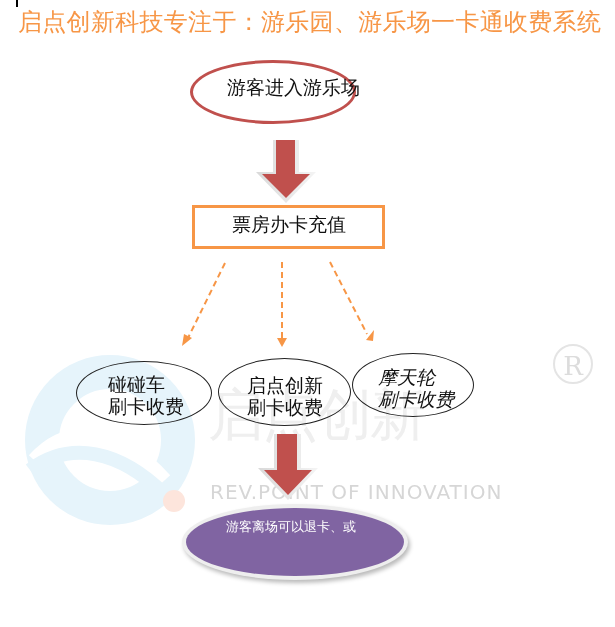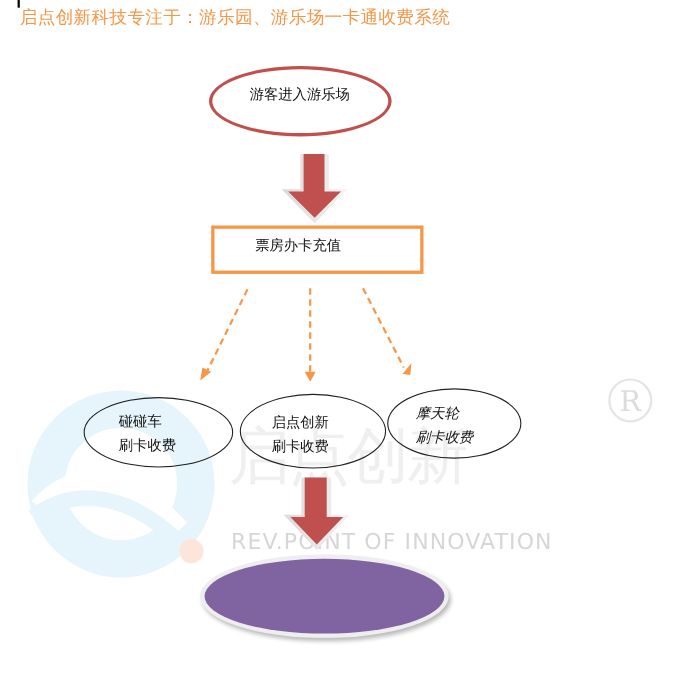--- a/index.html
+++ b/index.html
@@ -1,22 +1,22 @@
 <!DOCTYPE html>
 <html><head>
 <meta charset="utf-8">
 <style>
   html, body { margin:0; padding:0; background:#ffffff; }
   body { width:615px; height:627px; position:relative; overflow:hidden;
          font-family: "DejaVu Sans", "Liberation Sans", sans-serif; }
   .abs { position:absolute; }
-  .header-title { left:18px; top:6px; font-size:16px; color:#f79646; letter-spacing:0.3px;
+  .header-title { left:18px; top:6px; font-size:24px; color:#f79646; letter-spacing:0.3px;
                   white-space:nowrap; font-family:"DejaVu Sans", sans-serif; }
   .cursor-mark { left:16px; top:0px; width:2px; height:7px; background:#000; }
-  .node-text { font-size:13px; color:#111; line-height:22px; white-space:nowrap; }
+  .node-text { font-size:19px; color:#111; line-height:22px; white-space:nowrap; }
   .start-node { left:190px; top:60px; width:166px; height:64px; border:3px solid #c0504d;
                 border-radius:50%; box-sizing:border-box; }
   .start-label { left:227px; top:76px; }
   .box-node { left:192px; top:205px; width:193px; height:44px; border:3px solid #f79646;
               box-sizing:border-box; background:#fff; }
   .box-label { left:232px; top:213px;text-align:center; }
   .ellipse { border:1.3px solid #222; border-radius:50%; box-sizing:border-box; background:transparent; }
   .e1 { left:76px; top:361px; width:136px; height:64px; }
   .e2 { left:218px; top:358px; width:133px; height:68px; }
   .e3 { left:352px; top:353px; width:122px; height:64px; }
@@ -103,13 +103,14 @@
 </div>
 
 <div class="abs ellipse e3"></div>
 <div class="abs node-text l3">
   <div>摩天轮</div>
   <div>刷卡收费</div>
 </div>
 
 <div class="abs end-node"></div>
 <div class="abs end-label">
+  <div>游客离场可以退卡、或</div>
 </div>
 
 </body></html>

